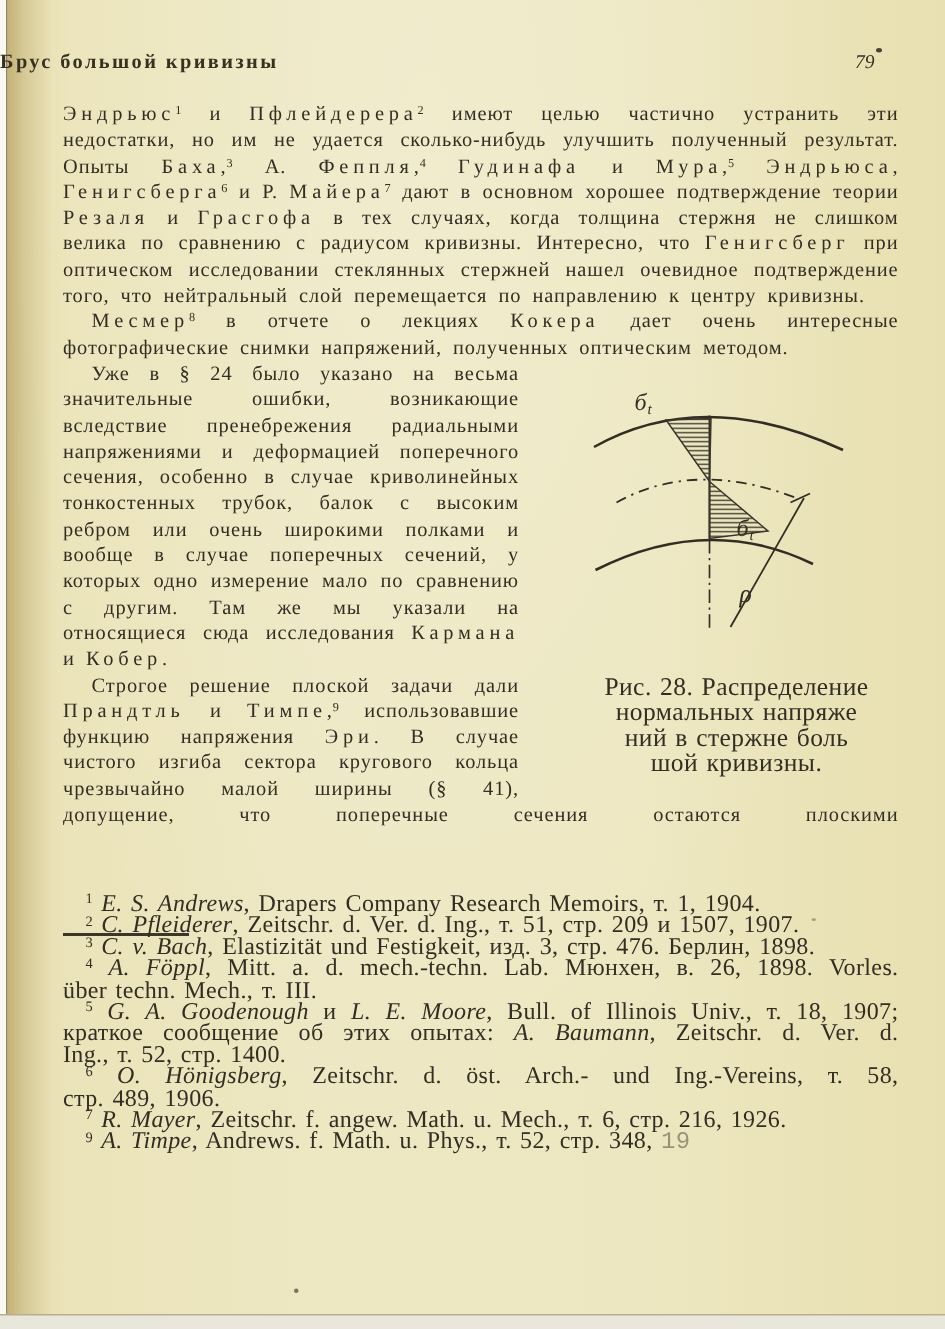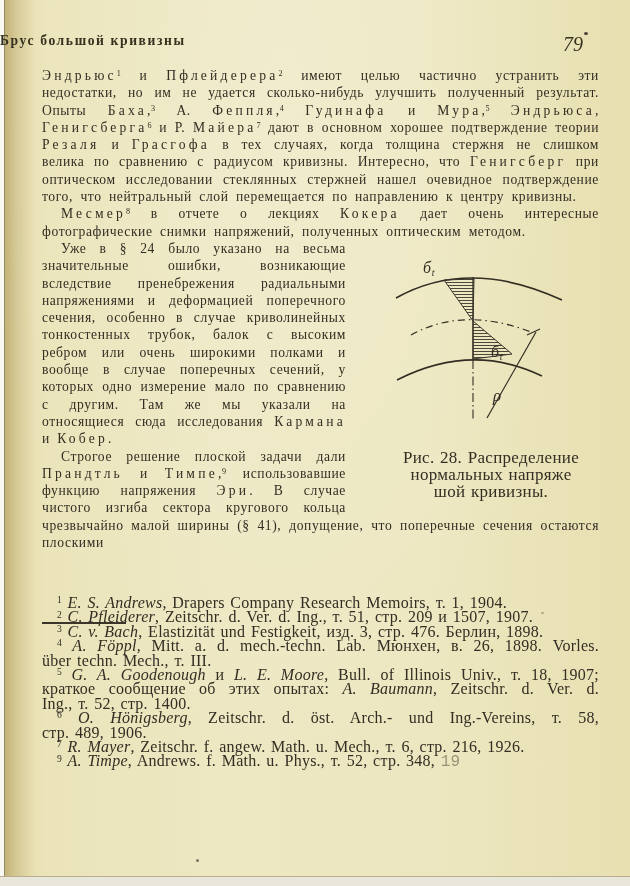--- a/index.html
+++ b/index.html
@@ -20,21 +20,21 @@
     background:linear-gradient(90deg,rgba(133,108,42,.30),rgba(133,108,42,0));}
   .bottom-edge{position:absolute;left:0;right:0;bottom:0;height:9px;background:#e9e7dc;border-top:1px solid #b9ae8c;}
   .speck{position:absolute;background:#4a4335;border-radius:50%;}
   .speck.s1{left:584px;top:32px;width:4px;height:3px;}
   .speck.s2{left:196px;top:859px;width:3px;height:3px;opacity:.7;}
   .speck.s3{left:541px;top:612px;width:3px;height:2px;opacity:.4;}
 
   .runhead{position:absolute;top:33px;left:0;width:630px;}
   .runhead .title{display:block;text-align:left;padding-right:34px;
     font-size:13.6px;letter-spacing:1.6px;font-weight:bold;color:#37311f;}
-  .runhead .pagenum{position:absolute;top:0;right:47px;font-style:italic;font-size:20px;color:#37311f;}
+  .runhead .pagenum{position:absolute;top:0;right:47px;font-style:italic;font-size:13px;color:#37311f;}
 
   .body-block{position:absolute;top:67px;left:42px;width:557px;
     font-size:13.6px;line-height:17.3px;text-align:justify;
     letter-spacing:0.6px;word-spacing:3.4px;color:#332d23;}
   .body-block p{margin:0;}
   .body-block p.ind{text-indent:19px;}
   .body-block p.cont{text-align-last:justify;}
   .sp{letter-spacing:3.2px;}
   .it{font-style:italic;}
   .faint{opacity:.45;font-family:Liberation Mono, monospace;}
@@ -96,20 +96,21 @@
         <path d="M130,173 L179,87" fill="none" stroke="#332d23" stroke-width="1.2"></path>
         <path d="M170,90 L183,84" fill="none" stroke="#332d23" stroke-width="1.2"></path>
 
         <text class="fig-label" x="66" y="28" font-size="16"><tspan>б</tspan><tspan font-size="10" dy="3">t</tspan></text>
         <text class="fig-label" x="134" y="112" font-size="16"><tspan>б</tspan><tspan font-size="10" dy="3">t</tspan></text>
         <text class="fig-label" x="136" y="156" font-size="17"><tspan>ρ</tspan></text>
       </svg>
       <div class="figcaption">
         <div>Рис. 28. Распределение</div>
         <div>нормальных напряже</div>
+        <div>ний в стержне боль</div>
         <div>шой кривизны.</div>
       </div>
     </div>
 
     <p class="ind"><span>Уже в § 24 было указано на весьма значительные ошибки, возникающие вследствие пренебрежения радиальными напряжениями и деформацией поперечного сечения, особенно в случае криволинейных тонкостенных трубок, балок с высоким ребром или очень широкими полками и вообще в случае поперечных сечений, у которых одно измерение мало по сравнению с другим. Там же мы указали на относящиеся сюда исследования </span><span class="sp">Кармана</span><span> и </span><span class="sp">Кобер</span><span>.</span></p>
     <p class="ind cont"><span>Строгое решение плоской задачи дали </span><span class="sp">Прандтль</span><span> и </span><span class="sp">Тимпе</span><span>,</span><sup>9</sup><span> использовавшие функцию напряжения </span><span class="sp">Эри</span><span>. В случае чистого изгиба сектора кругового кольца чрезвычайно малой ширины (§ 41), допущение, что поперечные сечения остаются плоскими</span></p>
   </div>
 
   <div class="fnrule"></div>
 

